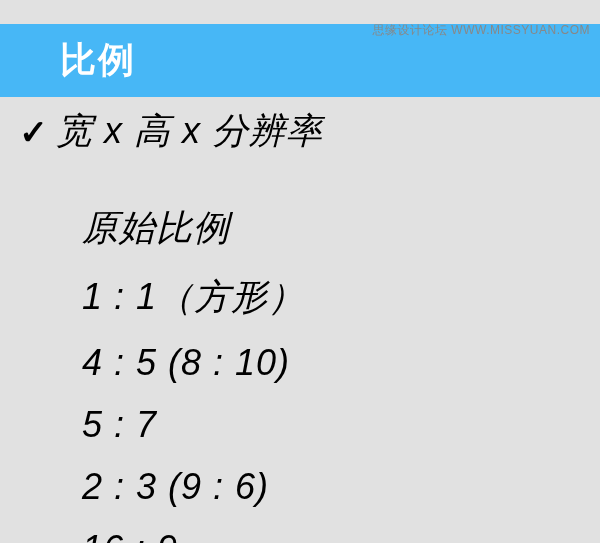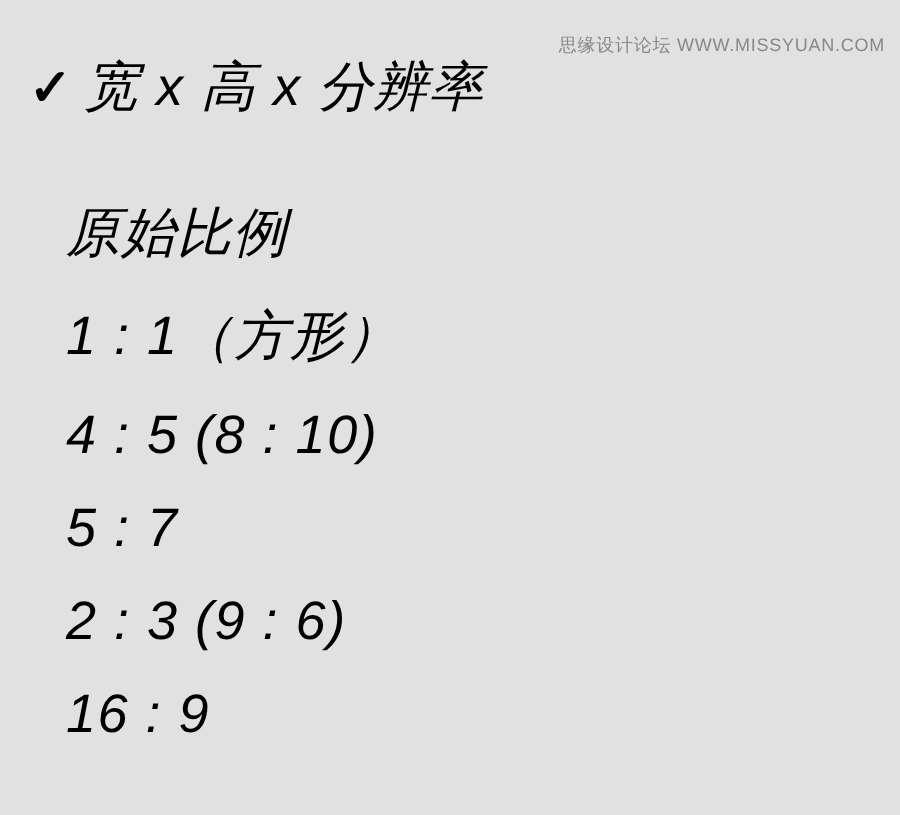--- a/index.html
+++ b/index.html
@@ -55,28 +55,30 @@
     }
     .menu-item-label {
       flex: 1;
       font-style: italic;
     }
     .menu-divider {
       height: 28px;
     }
     .no-check {
       padding-left: 44px;
+      margin-left: 38px;
     }
   </style>
 </head>
 <body>
 
 <div class="watermark">思缘设计论坛 WWW.MISSYUAN.COM</div>
 
 <div class="menu-container">
+  <div class="menu-header">比例</div>
 
   <div class="menu-item">
     <span class="checkmark">✓</span>
     <span class="menu-item-label">宽 x 高 x 分辨率</span>
   </div>
 
   <div class="menu-divider"></div>
 
   <div class="menu-item no-check">
     <span class="menu-item-label">原始比例</span>

